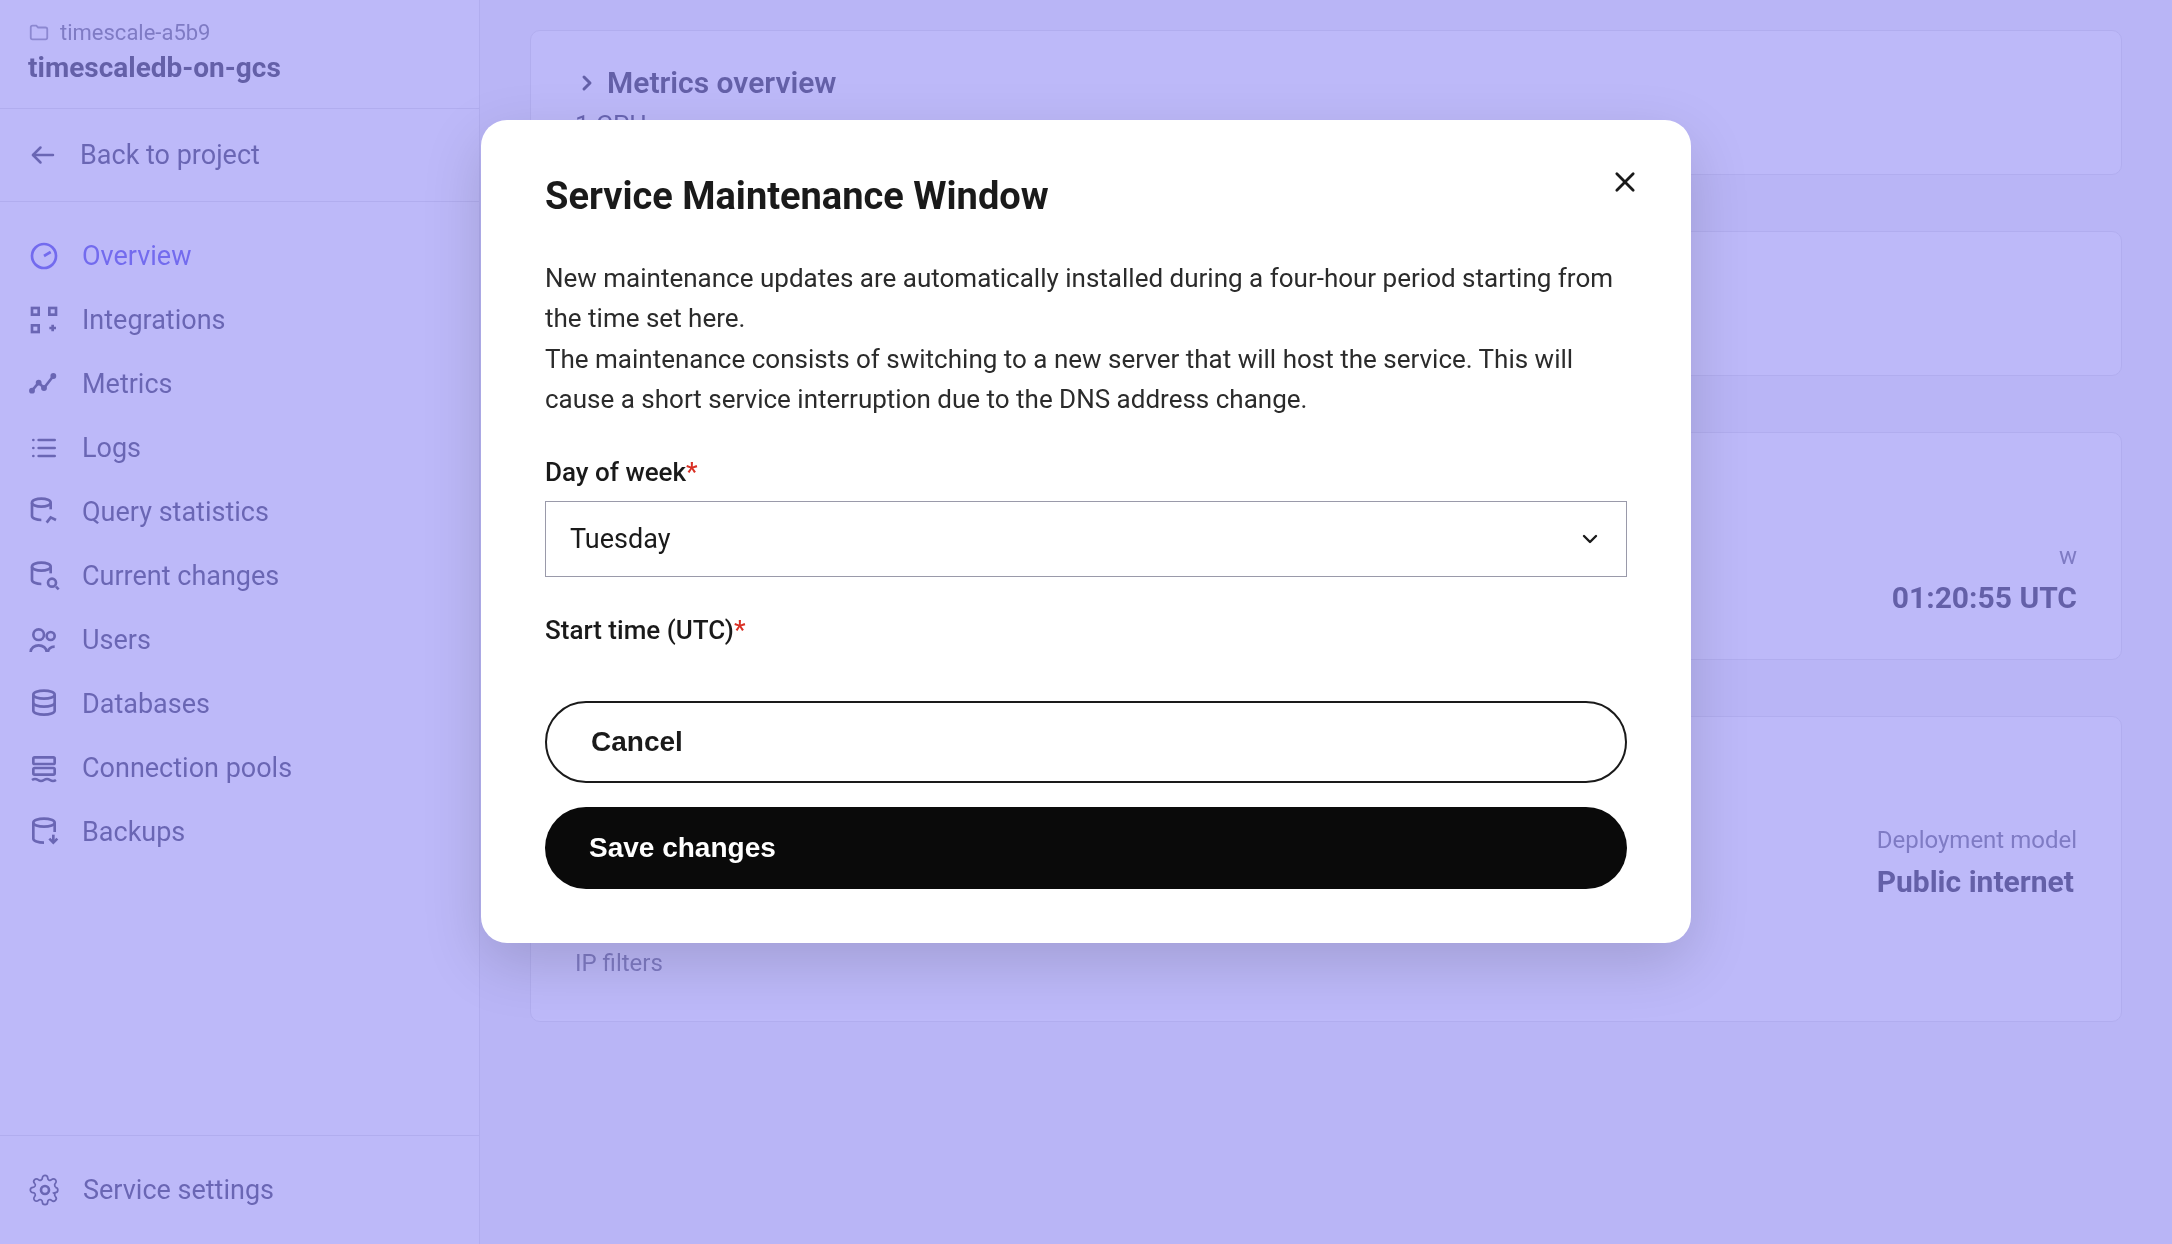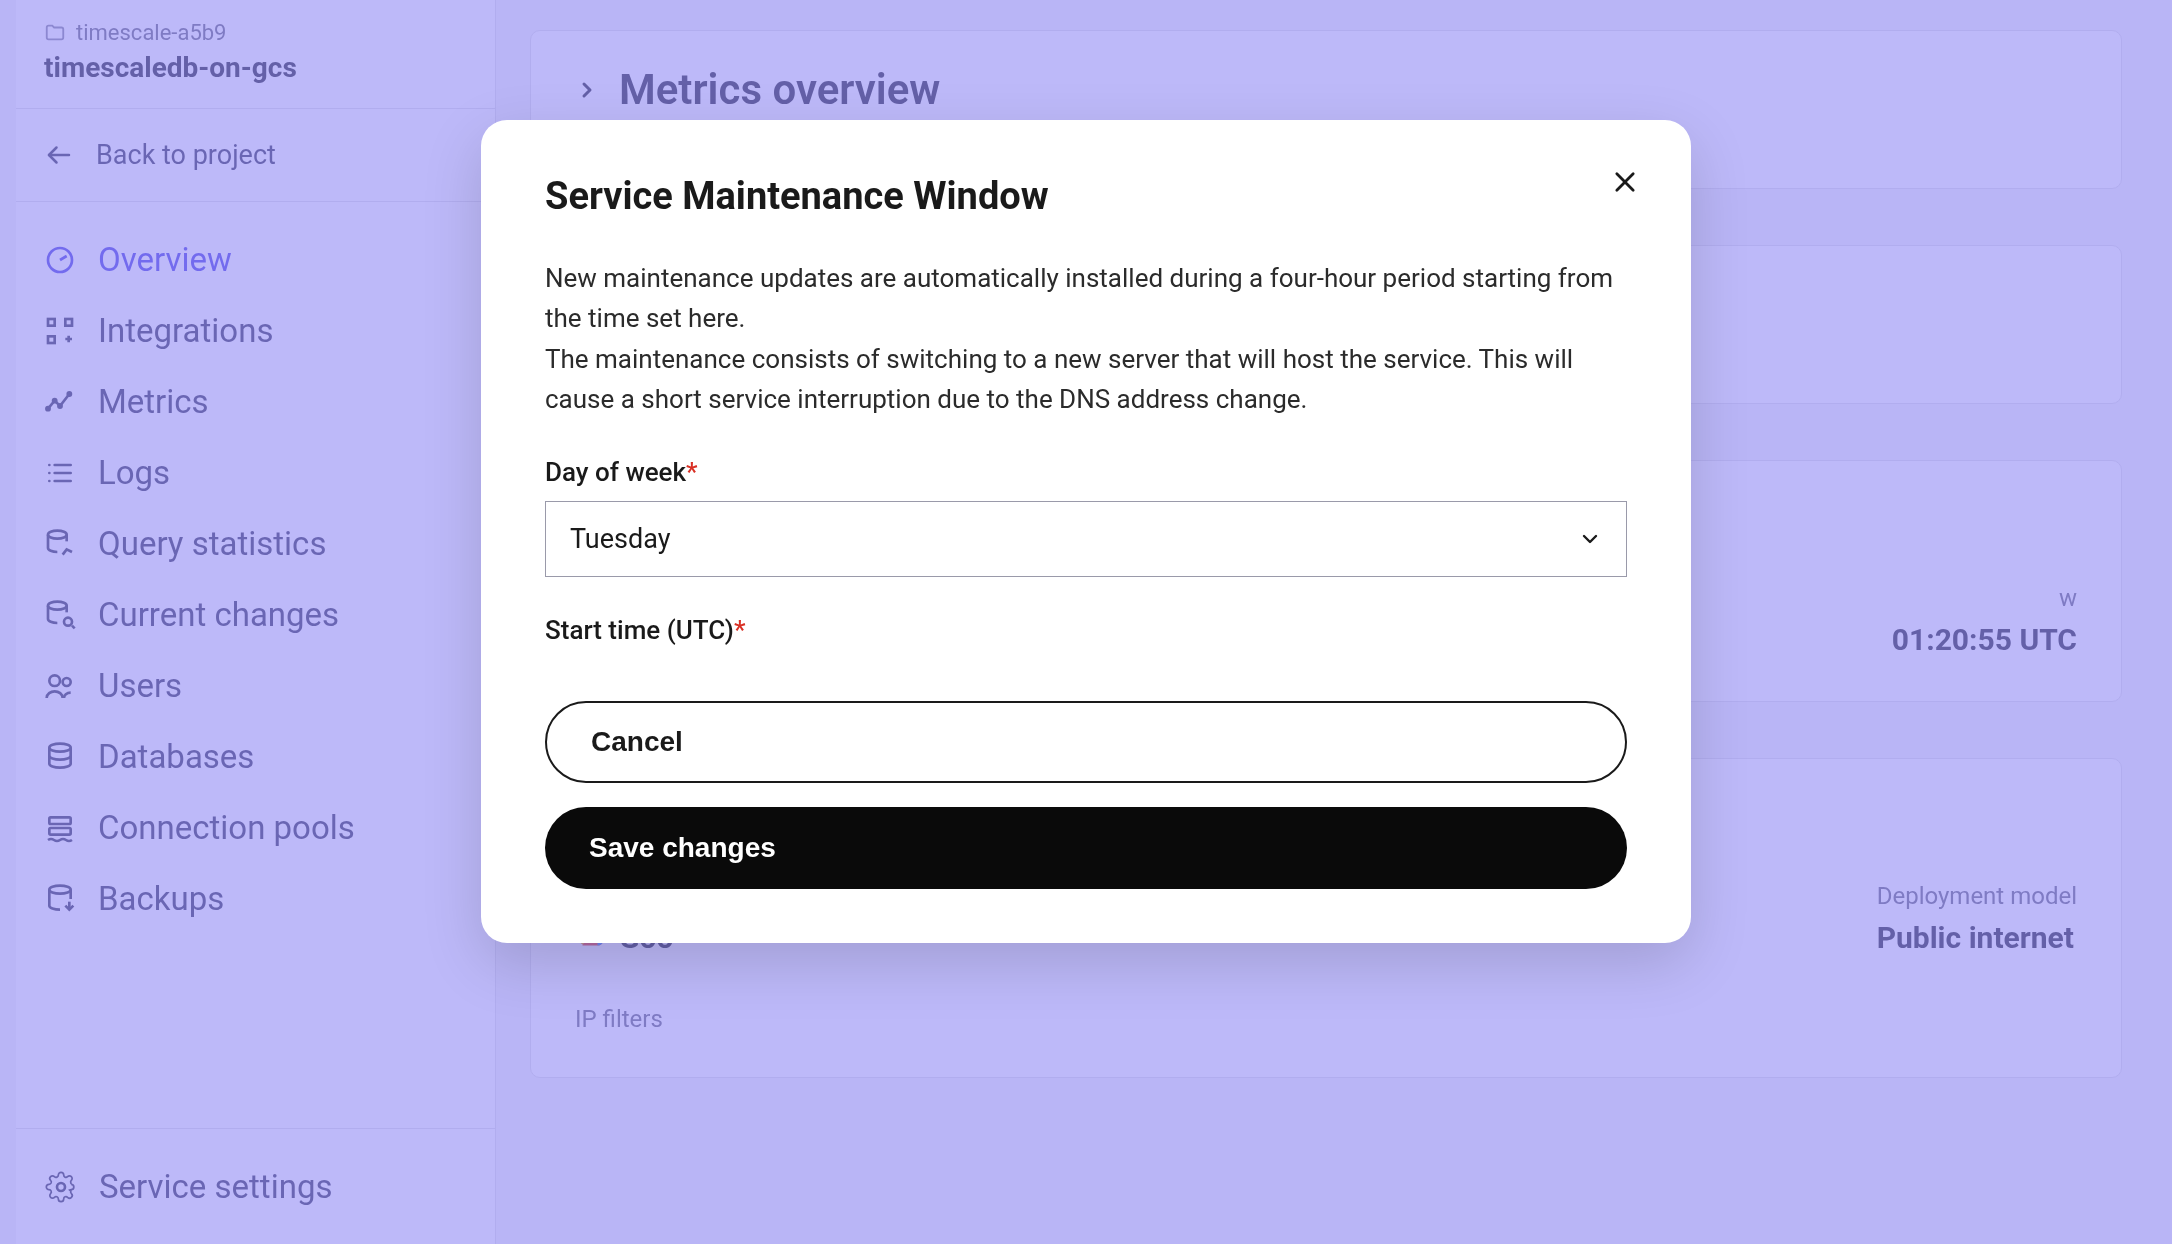--- a/index.html
+++ b/index.html
@@ -8,21 +8,21 @@
   background: #f5f5f7;
   width: 2172px;
   height: 1244px;
   overflow: hidden;
   position: relative;
 }
 
 
 .sidebar {
   position: absolute;
-  left: 16px; top: 0;
+  left: 0; top: 0;
   width: 480px;
   height: 100%;
   background: #fff;
   border-right: 1px solid #e3e3e8;
   display: flex;
   flex-direction: column;
 }
 .sidebar-header {
   padding: 20px 28px 24px 28px;
   border-bottom: 1px solid #e3e3e8;
@@ -49,21 +49,21 @@
 }
 .back-row svg { flex: none; }
 
 .nav {
   padding: 22px 0;
   flex: 1;
 }
 .nav-item {
   display: flex; align-items: center; gap: 22px;
   padding: 16px 28px;
-  font-size: 33px;
+  font-size: 27px;
   color: #3b3b5c;
   cursor: pointer;
 }
 .nav-item.active { color: #4f46e5; }
 .nav-item svg { flex: none; width: 32px; height: 32px; }
 
 .sidebar-footer {
   border-top: 1px solid #e3e3e8;
   padding: 22px 1px;
 }
@@ -78,22 +78,22 @@
   overflow: hidden;
 }
 .card {
   background: #fff;
   border: 1px solid #e3e3e8;
   border-radius: 10px;
   margin-bottom: 56px;
   padding: 34px 44px;
 }
 .card-header {
-  display: flex; align-items: center; gap: 20px;
-  font-size: 42px;
+  display: flex; align-items: center; gap: 8px;
+  font-size: 30px;
   font-weight: 600;
   color: #2c2c3f;
 }
 .card-sub {
   font-size: 26px;
   color: #3b3b5c;
   margin-top: 10px;
 }
 .card-body {
   margin-top: 40px;

